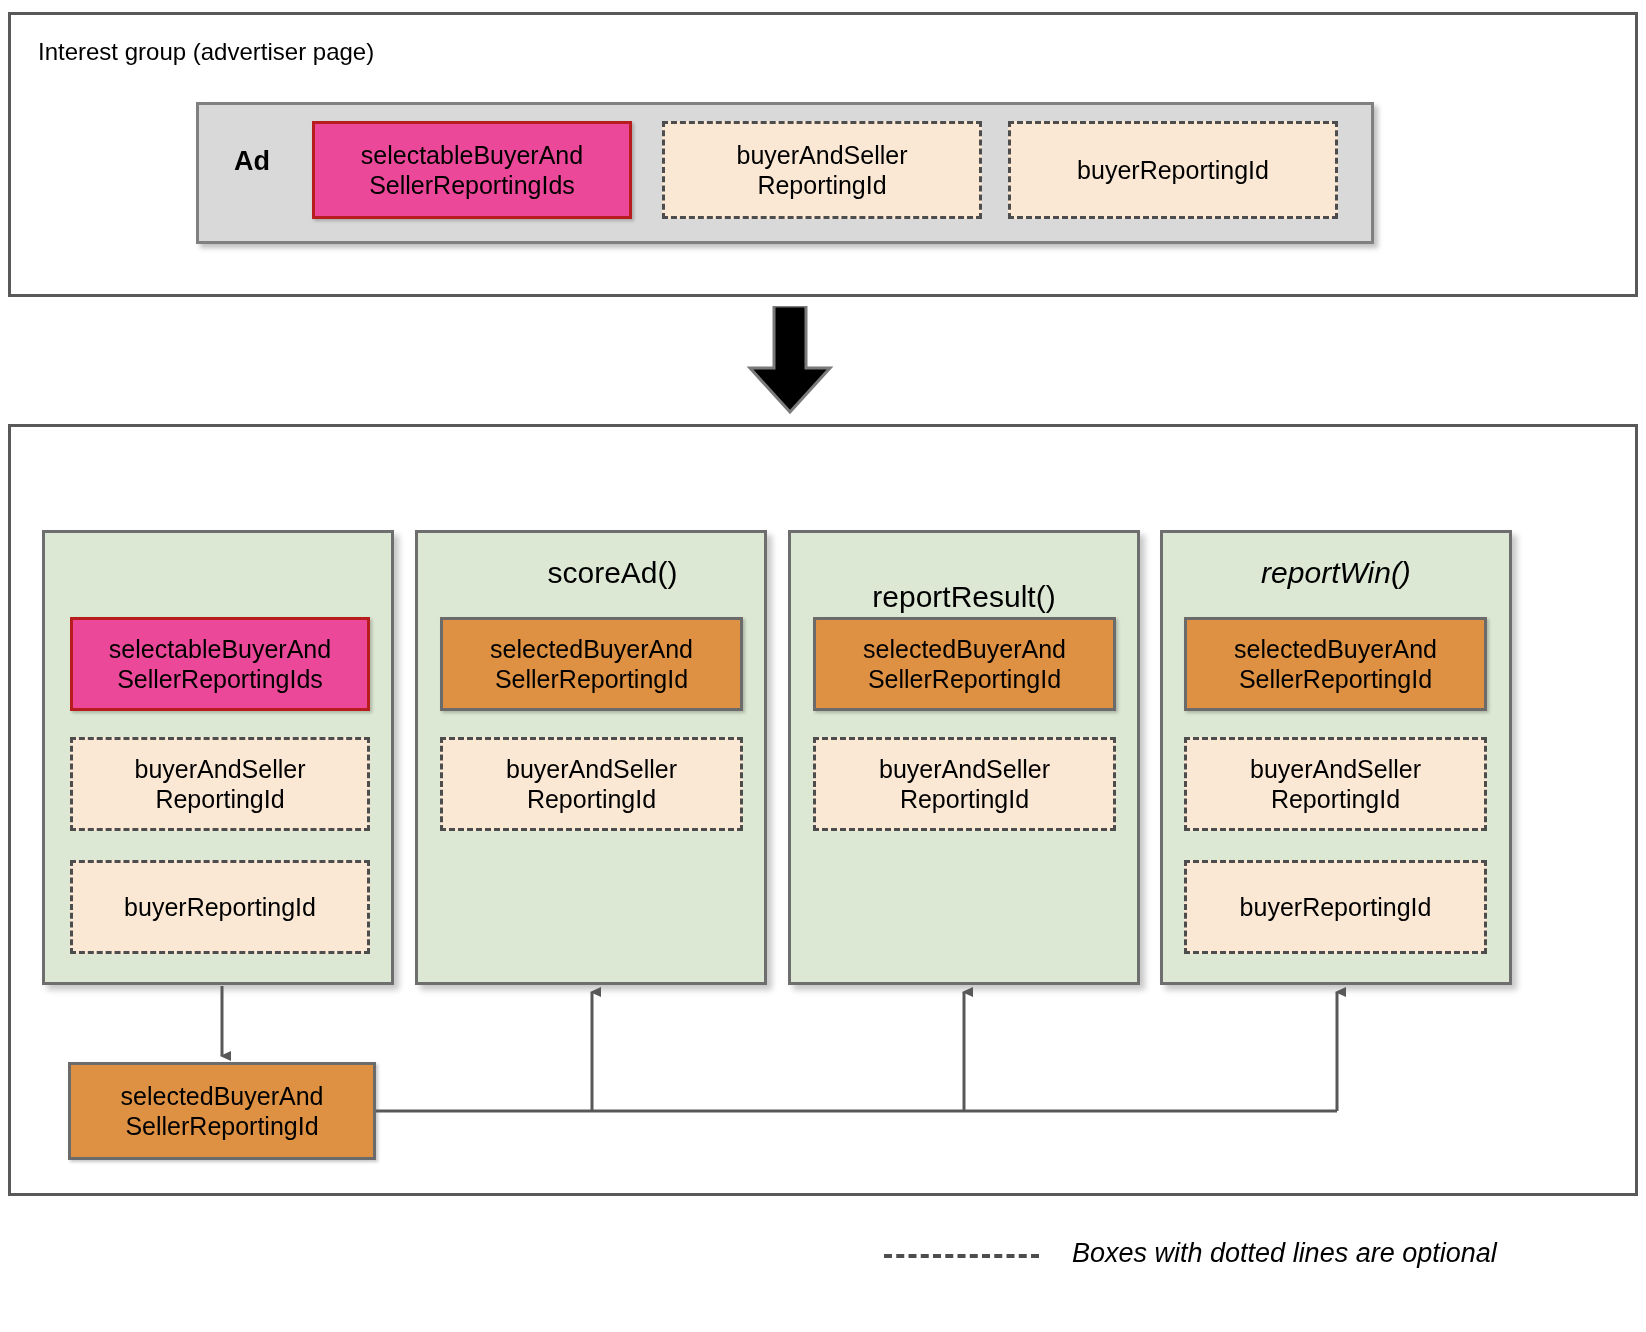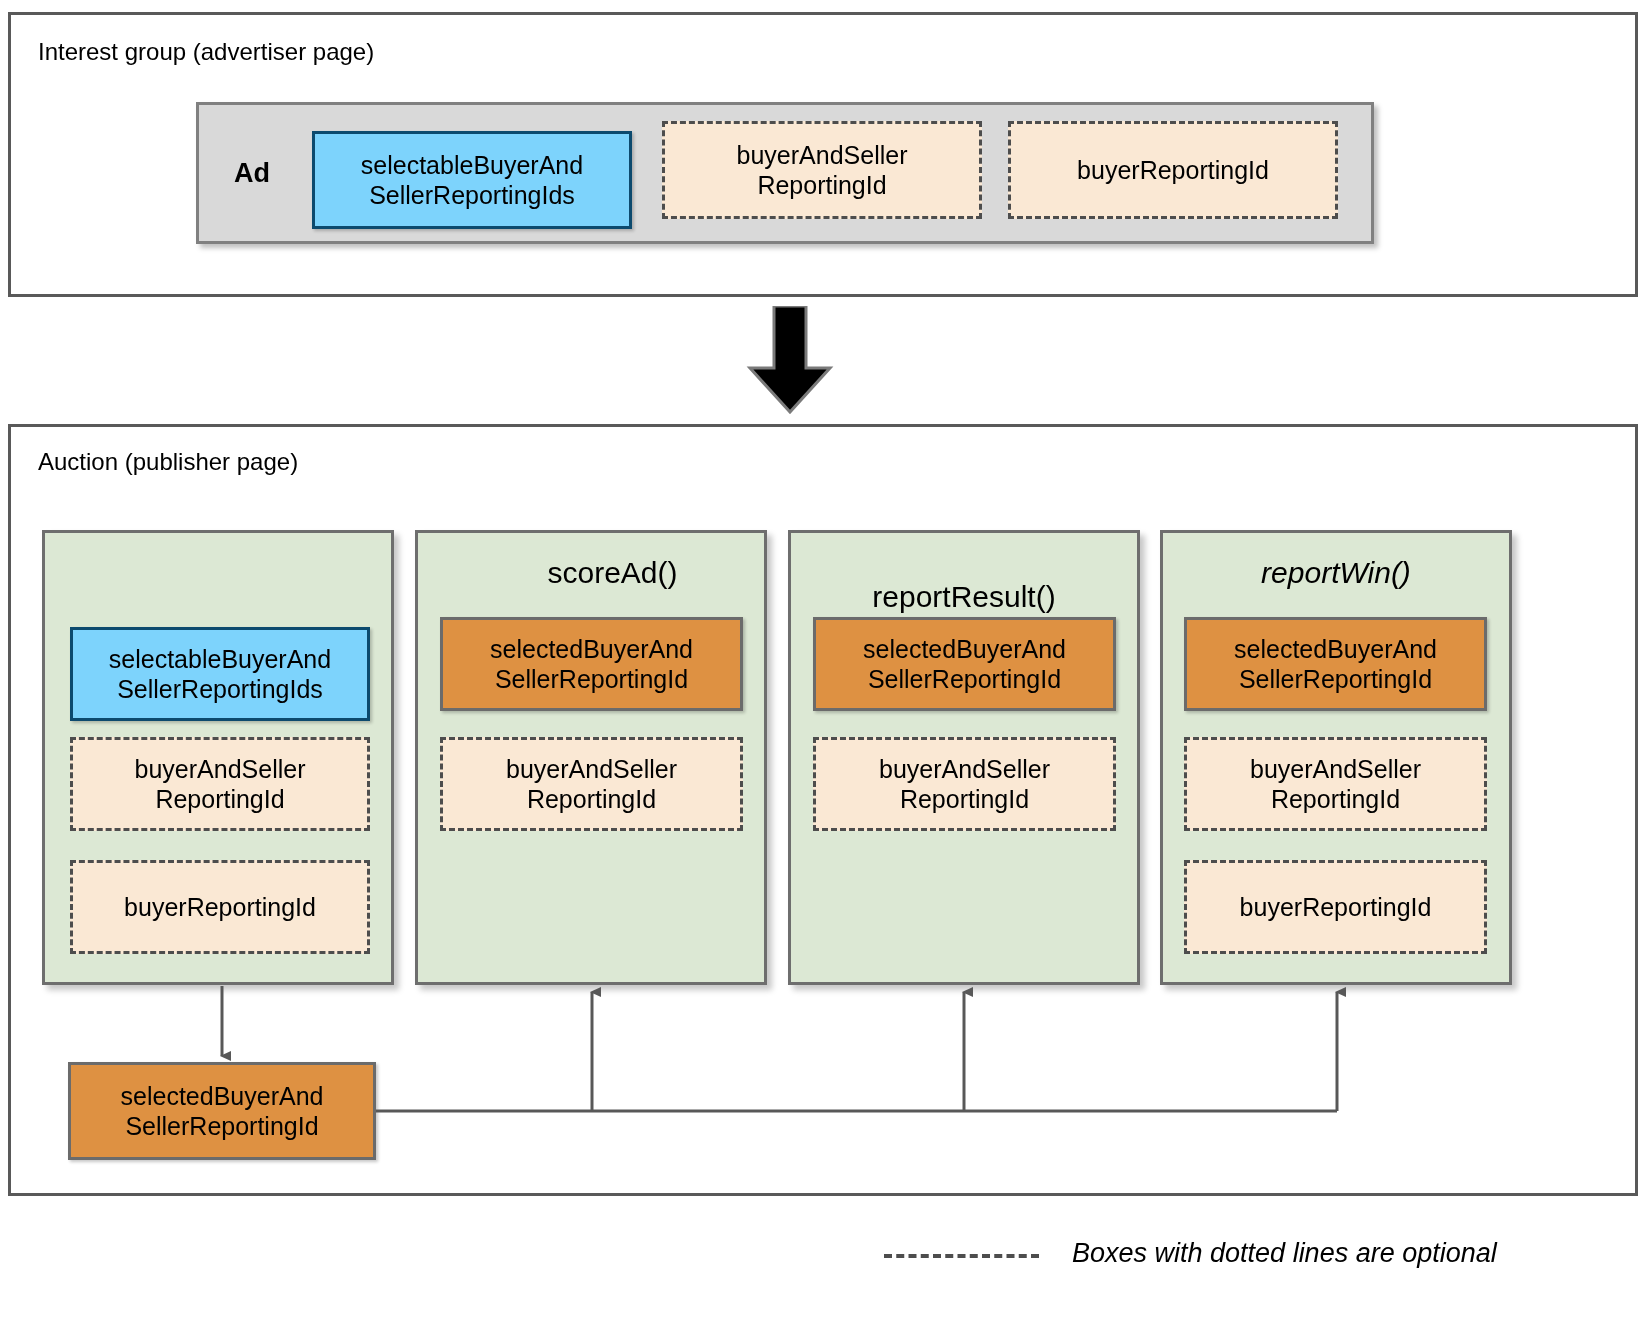--- a/index.html
+++ b/index.html
@@ -56,24 +56,23 @@
     display: flex;
     align-items: center;
     justify-content: center;
     text-align: center;
     font-size: 25px;
     line-height: 1.22;
     color: #000000;
     padding: 2px 6px;
   }
   .tok-selectable {
-    background: #7dd3fc;
-    border: 3px solid #0c4a6e;
+    background: #ec4899;
+    border: 3px solid #b91c1c;
     box-shadow: 2px 2px 3px rgba(0,0,0,0.22);
-    margin-top: 10px;
   }
   .tok-selected {
     background: #de9142;
     border: 3px solid #6b6b6b;
     box-shadow: 2px 2px 3px rgba(0,0,0,0.22);
   }
   .tok-optional {
     background: #fae8d4;
     border: 3px dashed #4d4d4d;
   }
@@ -128,21 +127,21 @@
 <div id="canvas">
 
   <div class="panel" style="left:8px; top:12px; width:1630px; height:285px;">
   </div>
 
   <div class="panel-title" style="left:38px; top:40px;">Interest group (advertiser page)</div>
 
   <div class="ad-box" style="left:196px; top:102px; width:1178px; height:142px;">
   </div>
 
-  <div class="ad-label" style="left:234px; top:158px;">Ad</div>
+  <div class="ad-label" style="left:234px; top:146px;">Ad</div>
 
   <div class="tok tok-selectable" style="left:312px; top:121px; width:320px; height:98px;">
     <span style="white-space:pre-line;">selectableBuyerAnd
 SellerReportingIds</span>
   </div>
 
   <div class="tok tok-optional" style="left:662px; top:121px; width:320px; height:98px;">
     <span style="white-space:pre-line;">buyerAndSeller
 ReportingId</span>
   </div>
@@ -151,21 +150,20 @@
     <span style="white-space:pre-line;">buyerReportingId</span>
   </div>
 
   <svg class="fat-arrow" style="left:744px; top:306px;" width="92" height="108" viewBox="0 0 92 108">
     <polygon points="30,0 62,0 62,62 86,62 46,106 6,62 30,62" fill="#000000" stroke="#7a7a7a" stroke-width="3"></polygon>
   </svg>
 
   <div class="panel" style="left:8px; top:424px; width:1630px; height:772px;">
   </div>
 
-  <div class="panel-title" style="left:38px; top:450px;">Auction (publisher page)</div>
 
   <div class="func-col" style="left:42px; top:530px; width:352px; height:455px;">
   </div>
 
   <div class="tok tok-selectable" style="left:70px; top:617px; width:300px; height:94px;">
     <span style="white-space:pre-line;">selectableBuyerAnd
 SellerReportingIds</span>
   </div>
   <div class="tok tok-optional" style="left:70px; top:737px; width:300px; height:94px;">
     <span style="white-space:pre-line;">buyerAndSeller

